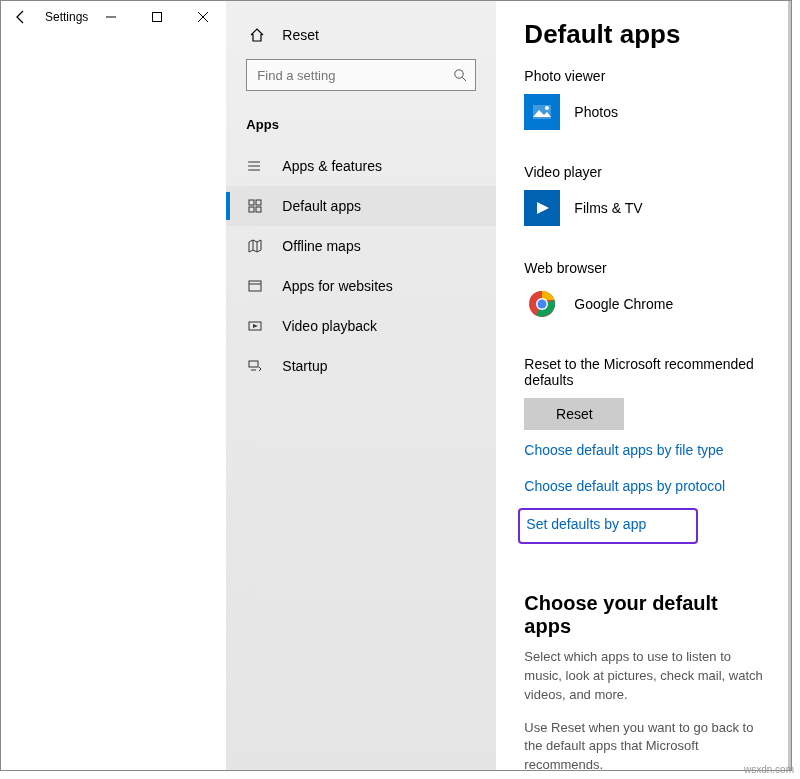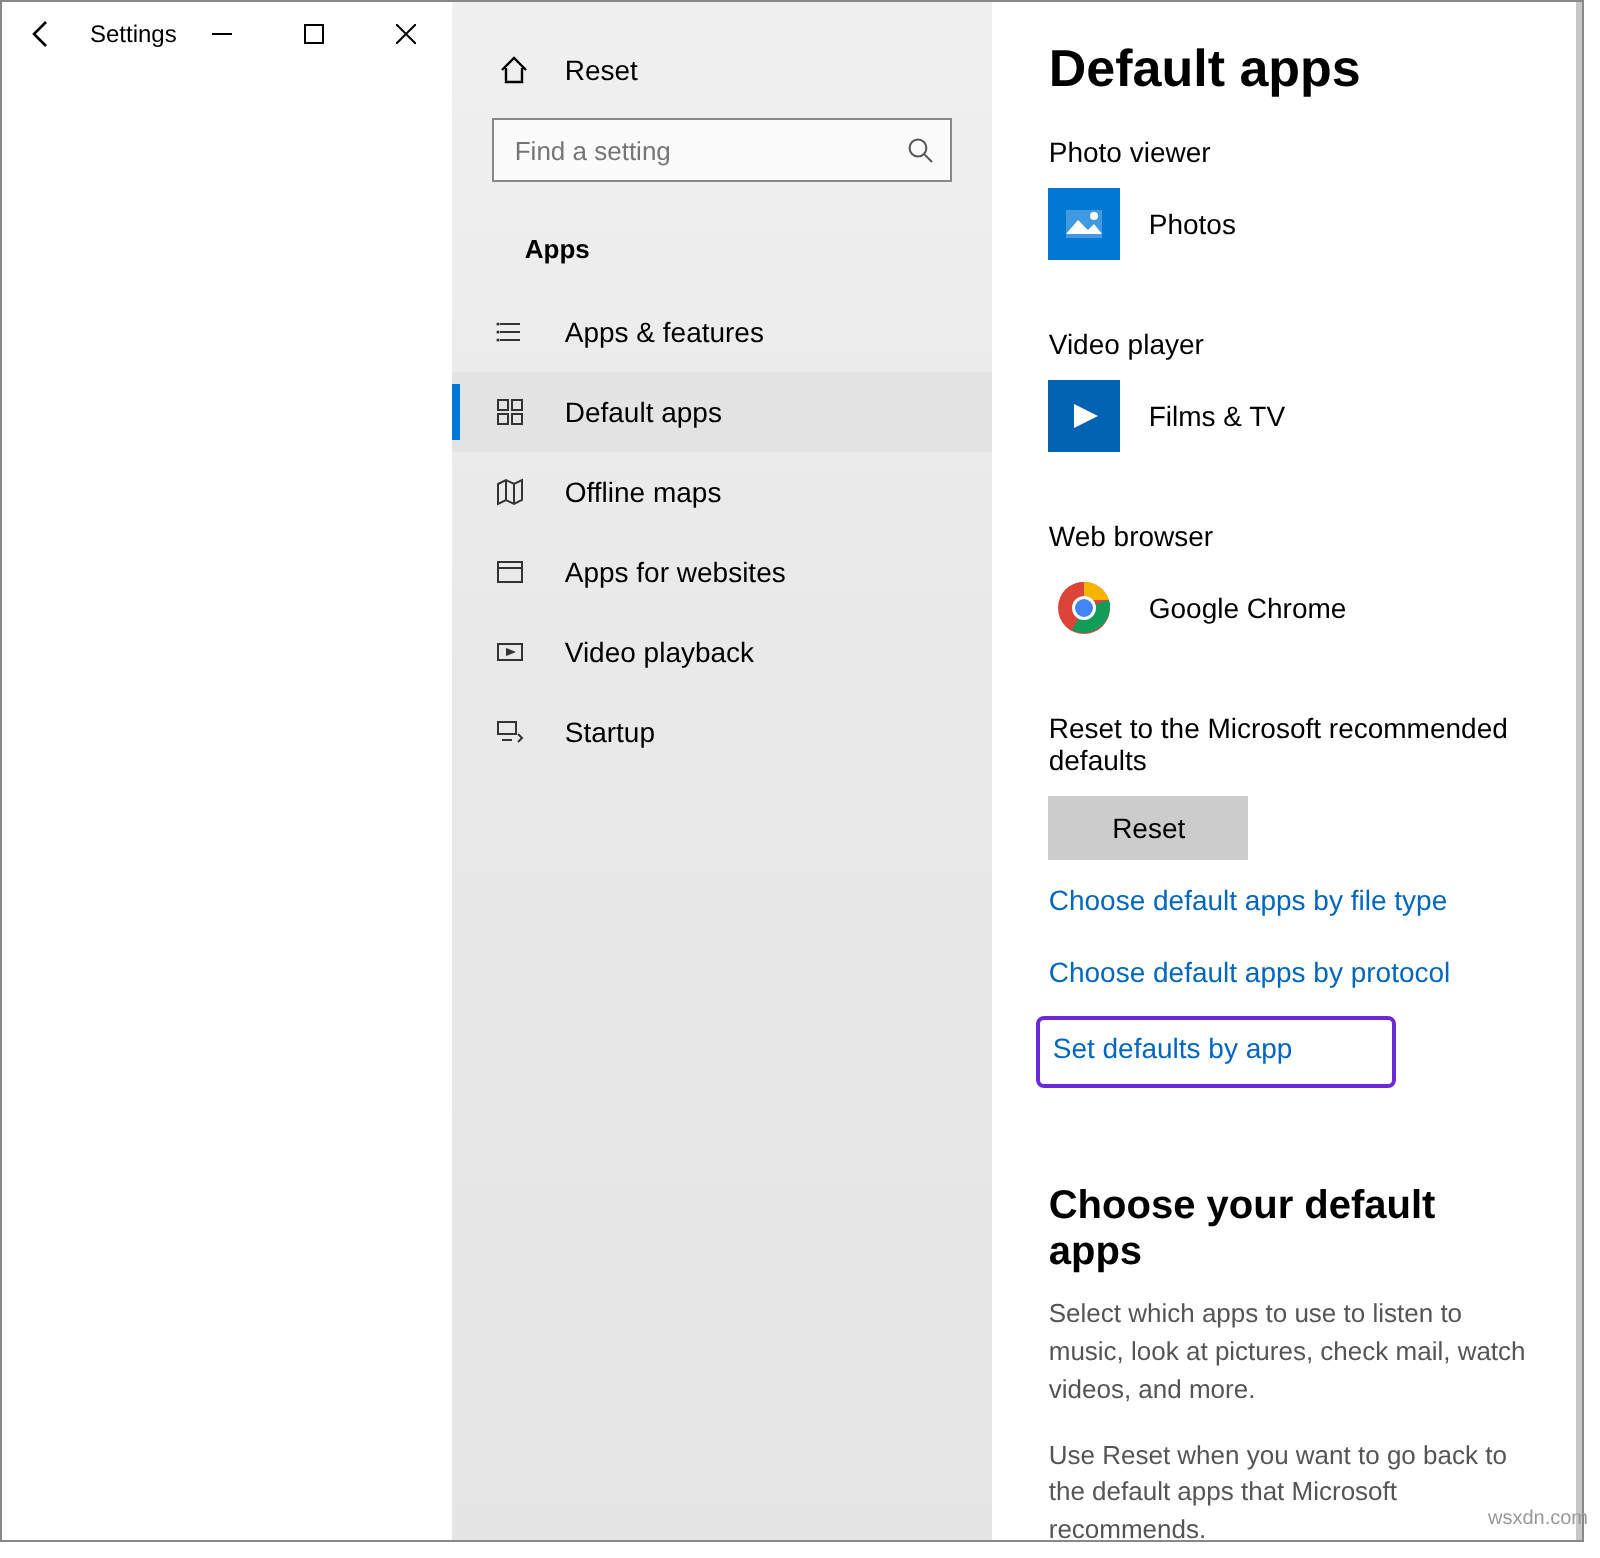--- a/index.html
+++ b/index.html
@@ -10,21 +10,21 @@
   .titlebar .title { font-size: 12px; color:#000; }
   .winbtns { margin-left: auto; display: flex; }
   .winbtn { width: 46px; height: 32px; display:flex; align-items:center; justify-content:center; font-size:12px; }
   .body { flex:1; display:flex; overflow:hidden; }
   .sidebar { width: 270px; background: linear-gradient(#f0f0f0,#e9e9e9 40%, #e5e5e5); padding-top: 20px; }
   .home { display:flex; align-items:center; padding: 6px 20px 16px 20px; color:#000; font-size:14px; }
   .home .icon { width:22px; display:flex; justify-content:center; color:#000; }
   .home span.label { margin-left:14px; }
   .search { margin: 0 20px 20px 20px; height:32px; border:1px solid #888; background:#fbfbfb; display:flex; align-items:center; padding:0 8px; }
   .search input { flex:1; border:none; background:transparent; font-size:13px; color:#666; outline:none; }
-  .cat { font-size:13px; font-weight:600; padding: 6px 20px 14px 36px; color:#000; }
+  .cat { font-size:13px; font-weight:600; padding: 6px 20px 14px 20px; color:#000; }
   .navlist { display:flex; flex-direction:column; }
   .navitem { display:flex; align-items:center; height:40px; padding:0 20px; font-size:14px; color:#000; position:relative; }
   .navitem .icon { width:18px; display:flex; justify-content:center; font-size:14px; color:#333; }
   .navitem .label { margin-left:18px; }
   .navitem.selected::before { content:""; position:absolute; left:0; top:6px; bottom:6px; width:4px; background:#0078d4; }
   .navitem.selected { background: rgba(0,0,0,0.03); }
   .main { flex:1; padding: 18px 28px 0 28px; overflow:hidden; position:relative; }
   h1 { font-size:26px; font-weight:600; margin:0 0 18px 0; color:#000; }
   .sectlabel { font-size:14px; color:#000; margin-bottom:10px; }
   .approw { display:flex; align-items:center; height:36px; margin-bottom:34px; }
@@ -36,21 +36,21 @@
   .resetbtn { width:100px; height:32px; background:#ccc; border:none; font-size:14px; color:#000; margin-bottom:12px; }
   .link { font-size:14px; color:#0067c0; margin-bottom:20px; display:block; }
   .highlight { display:inline-block; border:2px solid #6d28d9; padding:6px 50px 10px 6px; border-radius:4px; margin-top:-6px; margin-left:-6px; margin-bottom:14px; }
   .highlight .link { margin:0; }
   h2 { font-size:20px; font-weight:600; margin: 34px 0 10px 0; color:#000; }
   .para { font-size:13px; color:#555; line-height:1.45; margin-bottom:14px; max-width:480px; }
   .help { display:flex; align-items:center; font-size:14px; margin-top:14px; }
   .help .hicon { width:22px; font-size:15px; color:#333; }
   .help .hlink { color:#0067c0; }
   .scroll { position:absolute; right:0; top:0; bottom:0; width:3px; background:#c7c7c7; }
-  .wm { position:absolute; right:6px; bottom:14px; font-size:10px; color:#999; }
+  .wm { position:absolute; right:6px; bottom:4px; font-size:10px; color:#999; }
   svg { display:block; }
 </style>
 </head>
 <body>
 
 <div class="window">
 
   <div class="titlebar">
     <div class="back">
       <svg width="16" height="16" viewBox="0 0 16 16">

